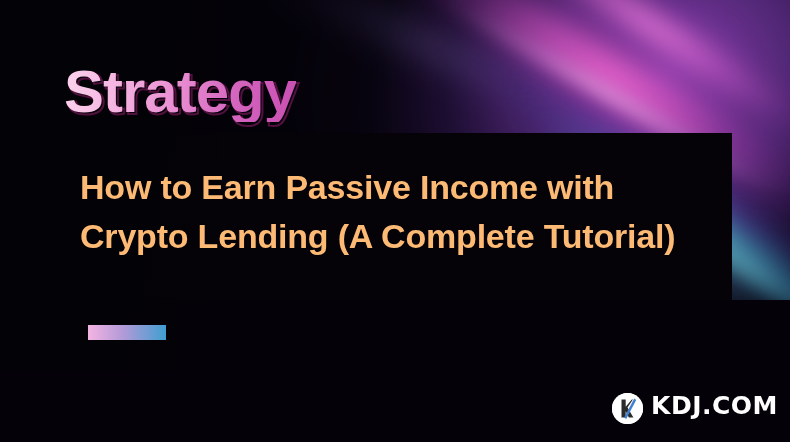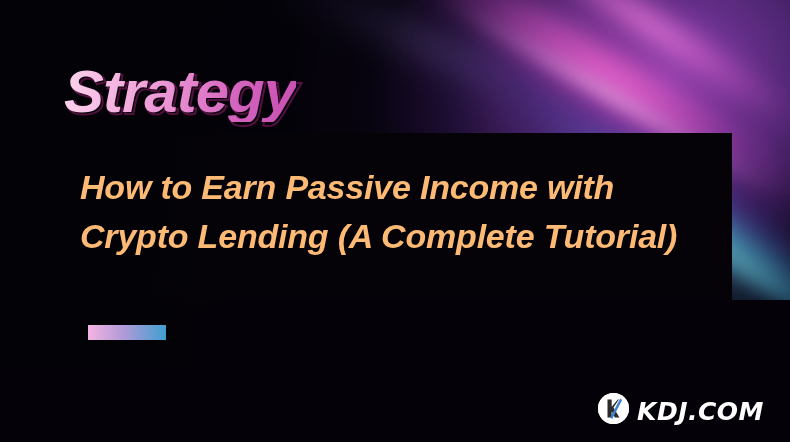--- a/index.html
+++ b/index.html
@@ -10,21 +10,20 @@
   body {
     font-family: "Liberation Sans", sans-serif;
   }
 
   #banner {
     position: relative;
     width: 790px;
     height: 442px;
     overflow: hidden;
     background: #050308;
-    font-style: italic;
   }
 
   
   .bg-base {
     position: absolute;
     inset: 0;
     background: #040209;
   }
 
   
@@ -274,24 +273,24 @@
     left: 88px;
     top: 325px;
     width: 78px;
     height: 15px;
     background: linear-gradient(90deg, #f4b4e2 0%, #b29ad8 45%, #3f9fd0 100%);
   }
 
   
   .logo {
     position: absolute;
-    right: 26px;
+    right: 12px;
     bottom: 18px;
     display: flex;
-    align-items: flex-end;
+    align-items: flex-start;
     gap: 8px;
   }
   .logo-mark {
     width: 31px;
     height: 31px;
     border-radius: 50%;
     background: #ffffff;
     position: relative;
     display: block;
     flex: 0 0 auto;

